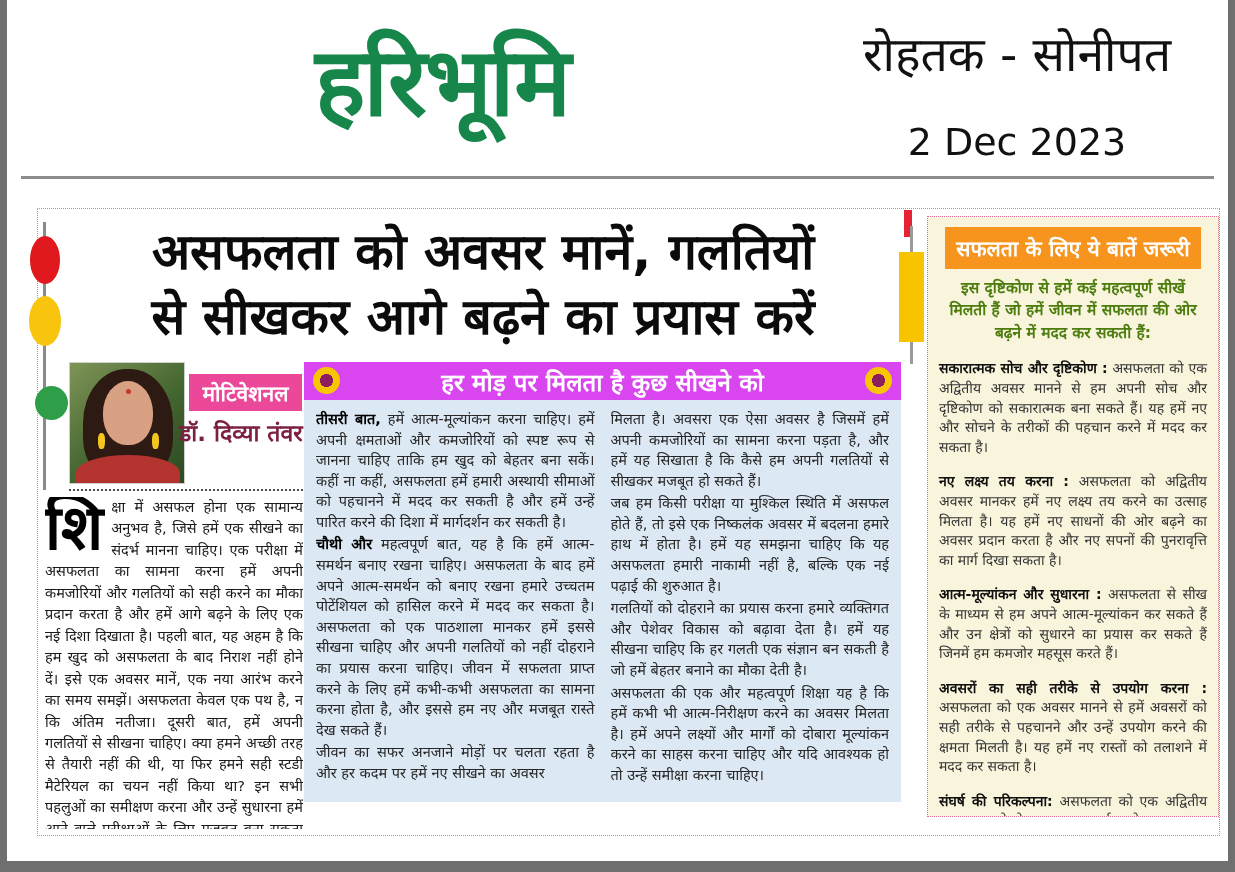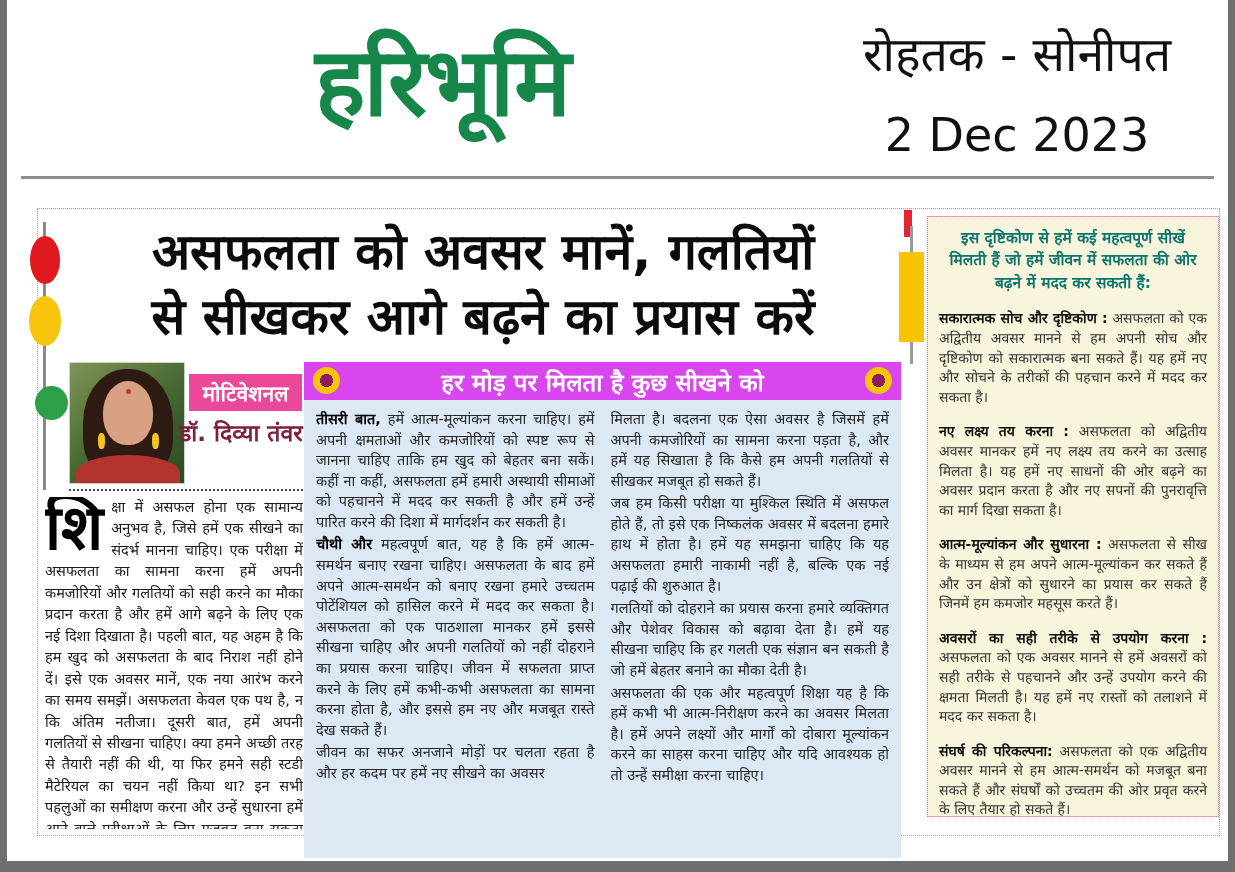--- a/index.html
+++ b/index.html
@@ -10,21 +10,21 @@
     overflow:hidden;
   }
   
   .logo {
     position:absolute; left:308px; top:16px; width:400px;
     font-size:95px; font-weight:800; color:#17864b; line-height:1.4;
     letter-spacing:-2px; white-space:nowrap;
   }
   .edition-block { position:absolute; left:845px; top:26px; width:330px; text-align:center; color:#111; }
   .edition-region { font-size:48px; line-height:1.2; }
-  .edition-date { font-size:46px; line-height:1.2; margin-top:24px; }
+  .edition-date { font-size:38px; line-height:1.2; margin-top:36px; }
   .top-rule { position:absolute; left:14px; right:14px; top:176px; height:3px; background:#8c8c8c; }
 
   
   .article-box { position:absolute; left:30px; top:208px; width:1183px; height:628px; border:1px dotted #e8799f; }
 
   
   .v-line { position:absolute; left:36px; top:222px; width:3px; height:268px; background:#8a8a8a; }
   .dot { position:absolute; border-radius:50%; }
   .dot-red { left:23px; top:236px; width:30px; height:48px; background:#e0191f; }
   .dot-yellow { left:22px; top:296px; width:32px; height:50px; background:#f8c40e; }
@@ -67,37 +67,37 @@
   
   .mid { position:absolute; left:297px; top:362px; width:597px; height:448px; }
   .mid-head {
     position:relative; height:38px; background:#d946ef; color:#fff; font-size:24px; font-weight:bold;
     display:flex; align-items:center; justify-content:center;
   }
   .orn { position:absolute; top:5px; width:27px; height:27px; border-radius:50%;
          background:radial-gradient(circle,#8c1d5e 0 34%,#f7c600 35% 100%); }
   .orn-l { left:9px; } .orn-r { right:9px; }
   .mid-body {
-    position:absolute; left:0; top:38px; width:597px; height:458px; background:#dce8f3;
+    position:absolute; left:0; top:38px; width:597px; height:402px; background:#dce8f3;
     display:flex; gap:16px; padding:9px 12px; overflow:hidden;
   }
   .mcol { flex:1; font-size:14.5px; line-height:1.42; text-align:justify; color:#262626; overflow:hidden; }
   .mcol p { margin:0 0 2px 0; }
   .mcol b { color:#000; }
 
   
   .sidebar {
     position:absolute; left:920px; top:216px; width:292px; height:601px;
     background:#f9f5dc; border:1px dotted #e46e97; padding:8px 11px; overflow:hidden;
   }
   .sb-head {
     margin:2px 6px 8px 6px; background:#f6941d; color:#fff; text-align:center;
     font-size:21px; font-weight:bold; padding:7px 4px;
   }
-  .sb-intro { color:#0f766e; font-weight:bold; text-align:center; font-size:15.5px; line-height:1.45; margin:2px 2px 6px 2px; }
+  .sb-intro { color:#4d7c0f; font-weight:bold; text-align:center; font-size:15.5px; line-height:1.45; margin:2px 2px 6px 2px; }
   .sb-item { font-size:14px; line-height:1.4; text-align:justify; color:#333; margin:15px 0 5px 0; }
   .sb-item b { color:#101010; }
 </style>
 </head>
 <body>
 
 <div class="frame">
 
   <div class="logo">हरिभूमि</div>
   <div class="edition-block">
@@ -143,29 +143,30 @@
       <span>हर मोड़ पर मिलता है कुछ सीखने को</span>
       <span class="orn orn-r"></span>
     </div>
     <div class="mid-body">
       <div class="mcol">
         <p><b>तीसरी बात,</b> <span>हमें आत्म-मूल्यांकन करना चाहिए। हमें अपनी क्षमताओं और कमजोरियों को स्पष्ट रूप से जानना चाहिए ताकि हम खुद को बेहतर बना सकें। कहीं ना कहीं, असफलता हमें हमारी अस्थायी सीमाओं को पहचानने में मदद कर सकती है और हमें उन्हें पारित करने की दिशा में मार्गदर्शन कर सकती है।</span></p>
         <p><b>चौथी और</b> <span>महत्वपूर्ण बात, यह है कि हमें आत्म-समर्थन बनाए रखना चाहिए। असफलता के बाद हमें अपने आत्म-समर्थन को बनाए रखना हमारे उच्चतम पोटेंशियल को हासिल करने में मदद कर सकता है। असफलता को एक पाठशाला मानकर हमें इससे सीखना चाहिए और अपनी गलतियों को नहीं दोहराने का प्रयास करना चाहिए। जीवन में सफलता प्राप्त करने के लिए हमें कभी-कभी असफलता का सामना करना होता है, और इससे हम नए और मजबूत रास्ते देख सकते हैं।</span></p>
         <p><span>जीवन का सफर अनजाने मोड़ों पर चलता रहता है और हर कदम पर हमें नए सीखने का अवसर</span></p>
       </div>
       <div class="mcol">
-        <p>मिलता है। बदलना एक ऐसा अवसर है जिसमें हमें अपनी कमजोरियों का सामना करना पड़ता है, और हमें यह सिखाता है कि कैसे हम अपनी गलतियों से सीखकर मजबूत हो सकते हैं।</p>
+        <p>मिलता है। अवसरा एक ऐसा अवसर है जिसमें हमें अपनी कमजोरियों का सामना करना पड़ता है, और हमें यह सिखाता है कि कैसे हम अपनी गलतियों से सीखकर मजबूत हो सकते हैं।</p>
         <p>जब हम किसी परीक्षा या मुश्किल स्थिति में असफल होते हैं, तो इसे एक निष्कलंक अवसर में बदलना हमारे हाथ में होता है। हमें यह समझना चाहिए कि यह असफलता हमारी नाकामी नहीं है, बल्कि एक नई पढ़ाई की शुरुआत है।</p>
         <p>गलतियों को दोहराने का प्रयास करना हमारे व्यक्तिगत और पेशेवर विकास को बढ़ावा देता है। हमें यह सीखना चाहिए कि हर गलती एक संज्ञान बन सकती है जो हमें बेहतर बनाने का मौका देती है।</p>
         <p>असफलता की एक और महत्वपूर्ण शिक्षा यह है कि हमें कभी भी आत्म-निरीक्षण करने का अवसर मिलता है। हमें अपने लक्ष्यों और मार्गों को दोबारा मूल्यांकन करने का साहस करना चाहिए और यदि आवश्यक हो तो उन्हें समीक्षा करना चाहिए।</p>
       </div>
     </div>
   </section>
 
   <aside class="sidebar">
+    <div class="sb-head">सफलता के लिए ये बातें जरूरी</div>
     <p class="sb-intro">इस दृष्टिकोण से हमें कई महत्वपूर्ण सीखें मिलती हैं जो हमें जीवन में सफलता की ओर बढ़ने में मदद कर सकती हैं:</p>
     <p class="sb-item"><b>सकारात्मक सोच और दृष्टिकोण :</b> <span>असफलता को एक अद्वितीय अवसर मानने से हम अपनी सोच और दृष्टिकोण को सकारात्मक बना सकते हैं। यह हमें नए और सोचने के तरीकों की पहचान करने में मदद कर सकता है।</span></p>
     <p class="sb-item"><b>नए लक्ष्य तय करना :</b> <span>असफलता को अद्वितीय अवसर मानकर हमें नए लक्ष्य तय करने का उत्साह मिलता है। यह हमें नए साधनों की ओर बढ़ने का अवसर प्रदान करता है और नए सपनों की पुनरावृत्ति का मार्ग दिखा सकता है।</span></p>
     <p class="sb-item"><b>आत्म-मूल्यांकन और सुधारना :</b> <span>असफलता से सीख के माध्यम से हम अपने आत्म-मूल्यांकन कर सकते हैं और उन क्षेत्रों को सुधारने का प्रयास कर सकते हैं जिनमें हम कमजोर महसूस करते हैं।</span></p>
     <p class="sb-item"><b>अवसरों का सही तरीके से उपयोग करना :</b> <span>असफलता को एक अवसर मानने से हमें अवसरों को सही तरीके से पहचानने और उन्हें उपयोग करने की क्षमता मिलती है। यह हमें नए रास्तों को तलाशने में मदद कर सकता है।</span></p>
     <p class="sb-item"><b>संघर्ष की परिकल्पना:</b> <span>असफलता को एक अद्वितीय अवसर मानने से हम आत्म-समर्थन को मजबूत बना सकते हैं और संघर्षों को उच्चतम की ओर प्रवृत करने के लिए तैयार हो सकते हैं।</span></p>
   </aside>
 
 </div>
 

